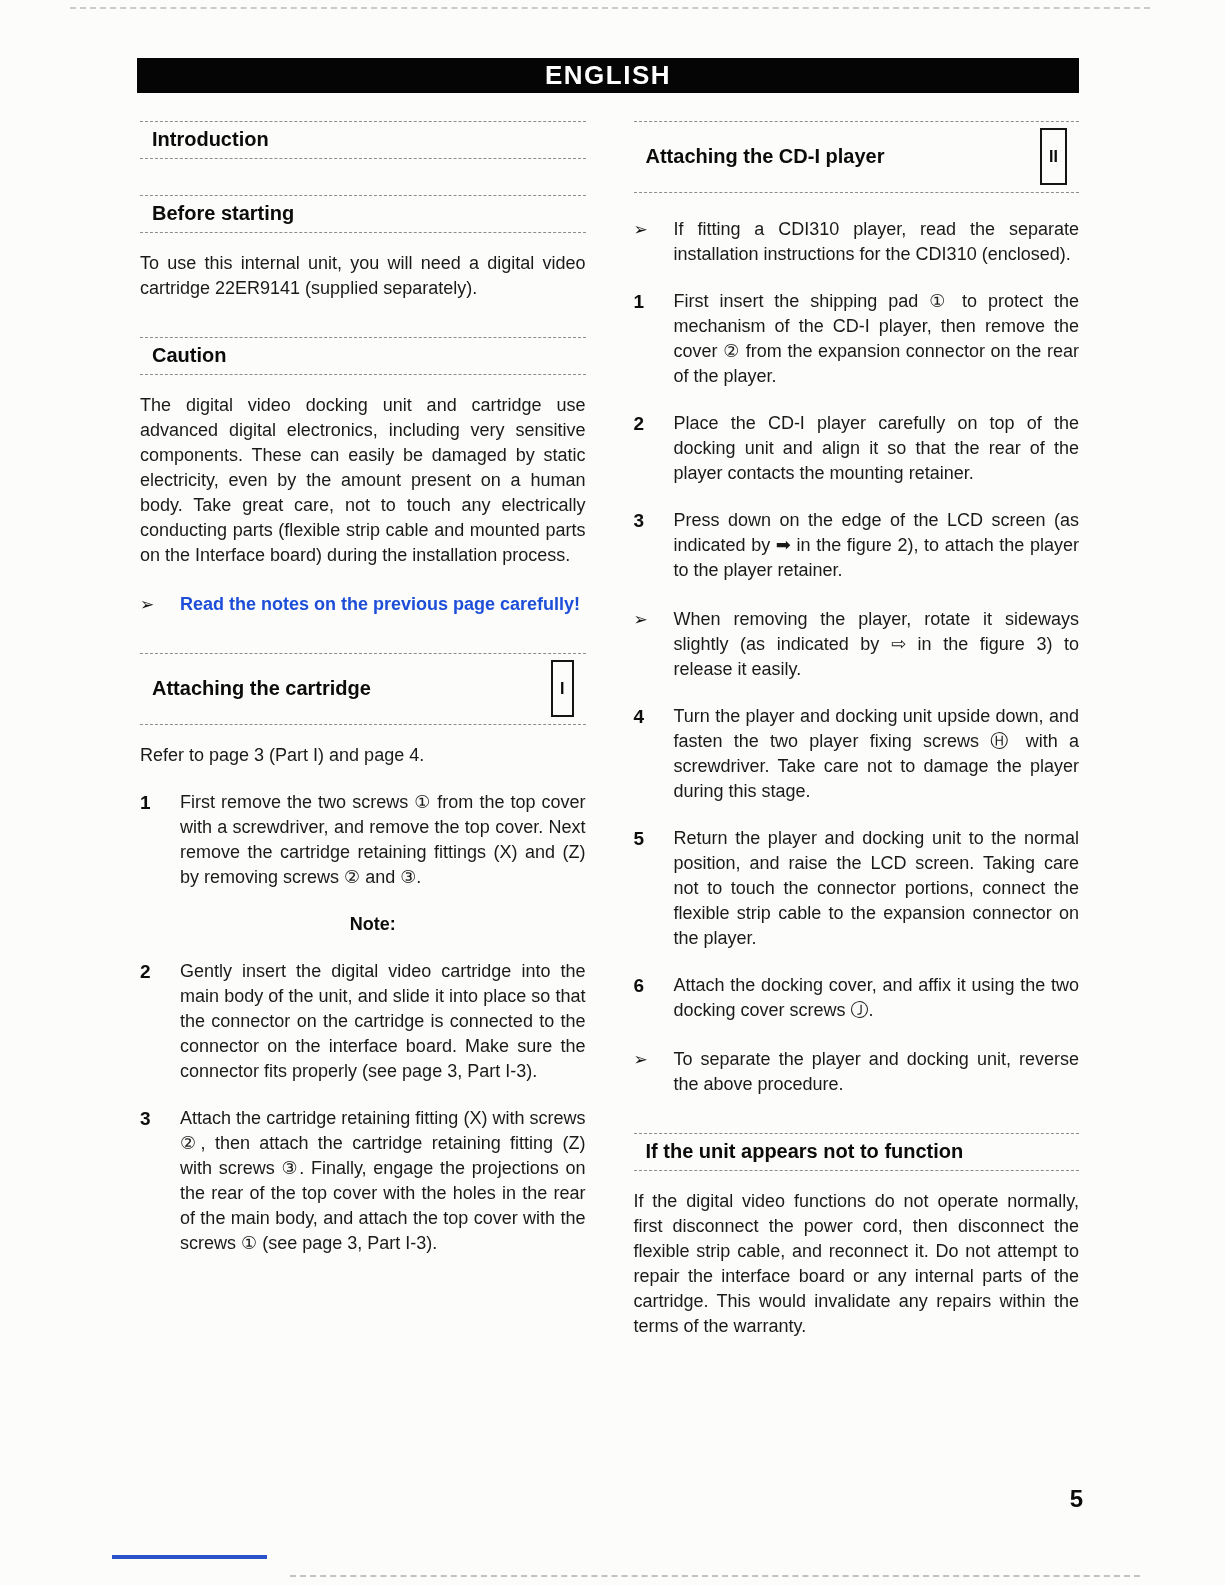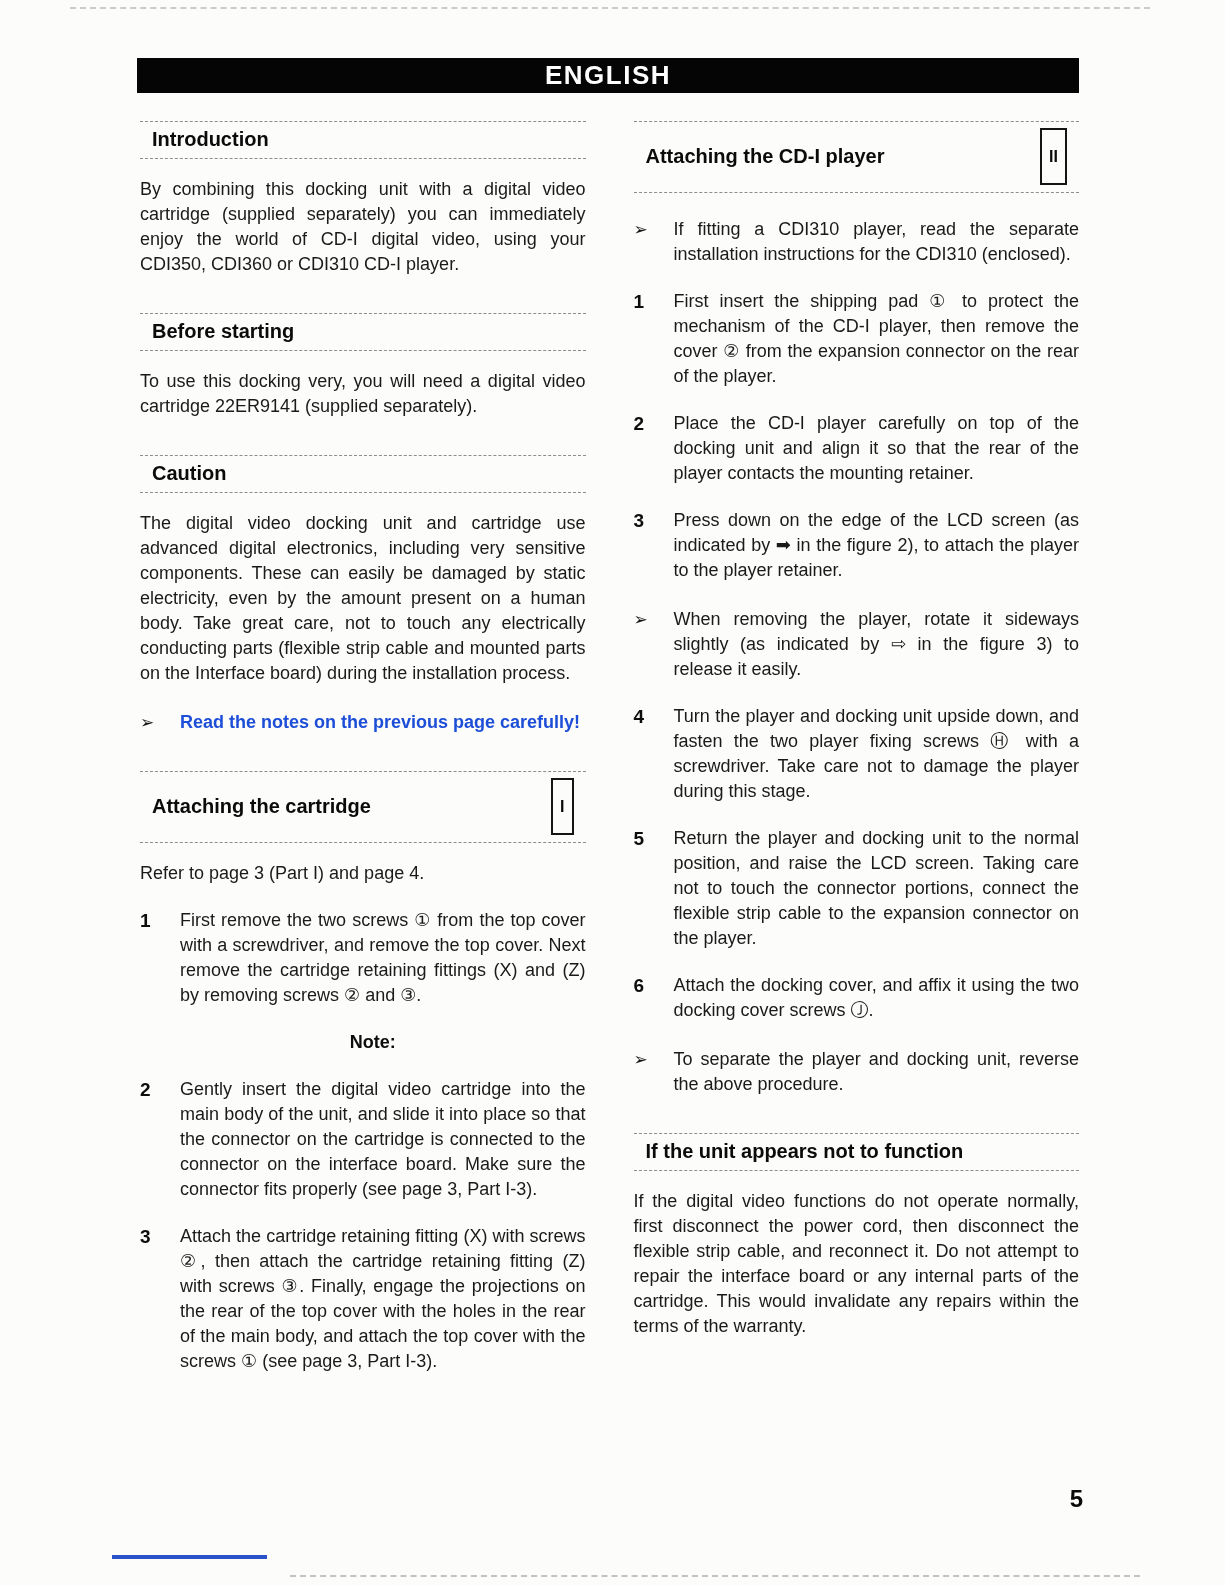--- a/index.html
+++ b/index.html
@@ -92,28 +92,27 @@
   </div>
 
   <div class="columns">
 
     <div class="col">
 
       <section>
         <h2 class="hd">
           <span class="hd-text">Introduction</span>
         </h2>
-        <p class="body-text">By combining this docking unit with a digital video cartridge (supplied separately) you can immediately enjoy the world of CD-I digital video, using your CDI350, CDI360 or CDI310 CD-I player.</p>
       </section>
 
       <section>
         <h2 class="hd">
           <span class="hd-text">Before starting</span>
         </h2>
-        <p class="body-text">To use this docking very, you will need a digital video cartridge 22ER9141 (supplied separately).</p>
+        <p class="body-text">To use this internal unit, you will need a digital video cartridge 22ER9141 (supplied separately).</p>
       </section>
 
       <section>
         <h2 class="hd">
           <span class="hd-text">Caution</span>
         </h2>
         <p class="body-text">The digital video docking unit and cartridge use advanced digital electronics, including very sensitive components. These can easily be damaged by static electricity, even by the amount present on a human body. Take great care, not to touch any electrically conducting parts (flexible strip cable and mounted parts on the Interface board) during the installation process.</p>
 
         <div class="tip">
           <span class="tip-bullet">➢</span>

